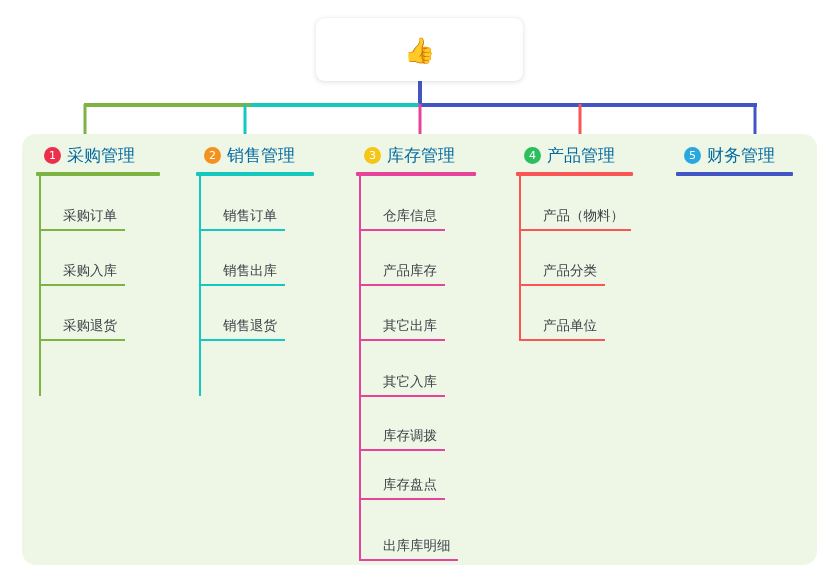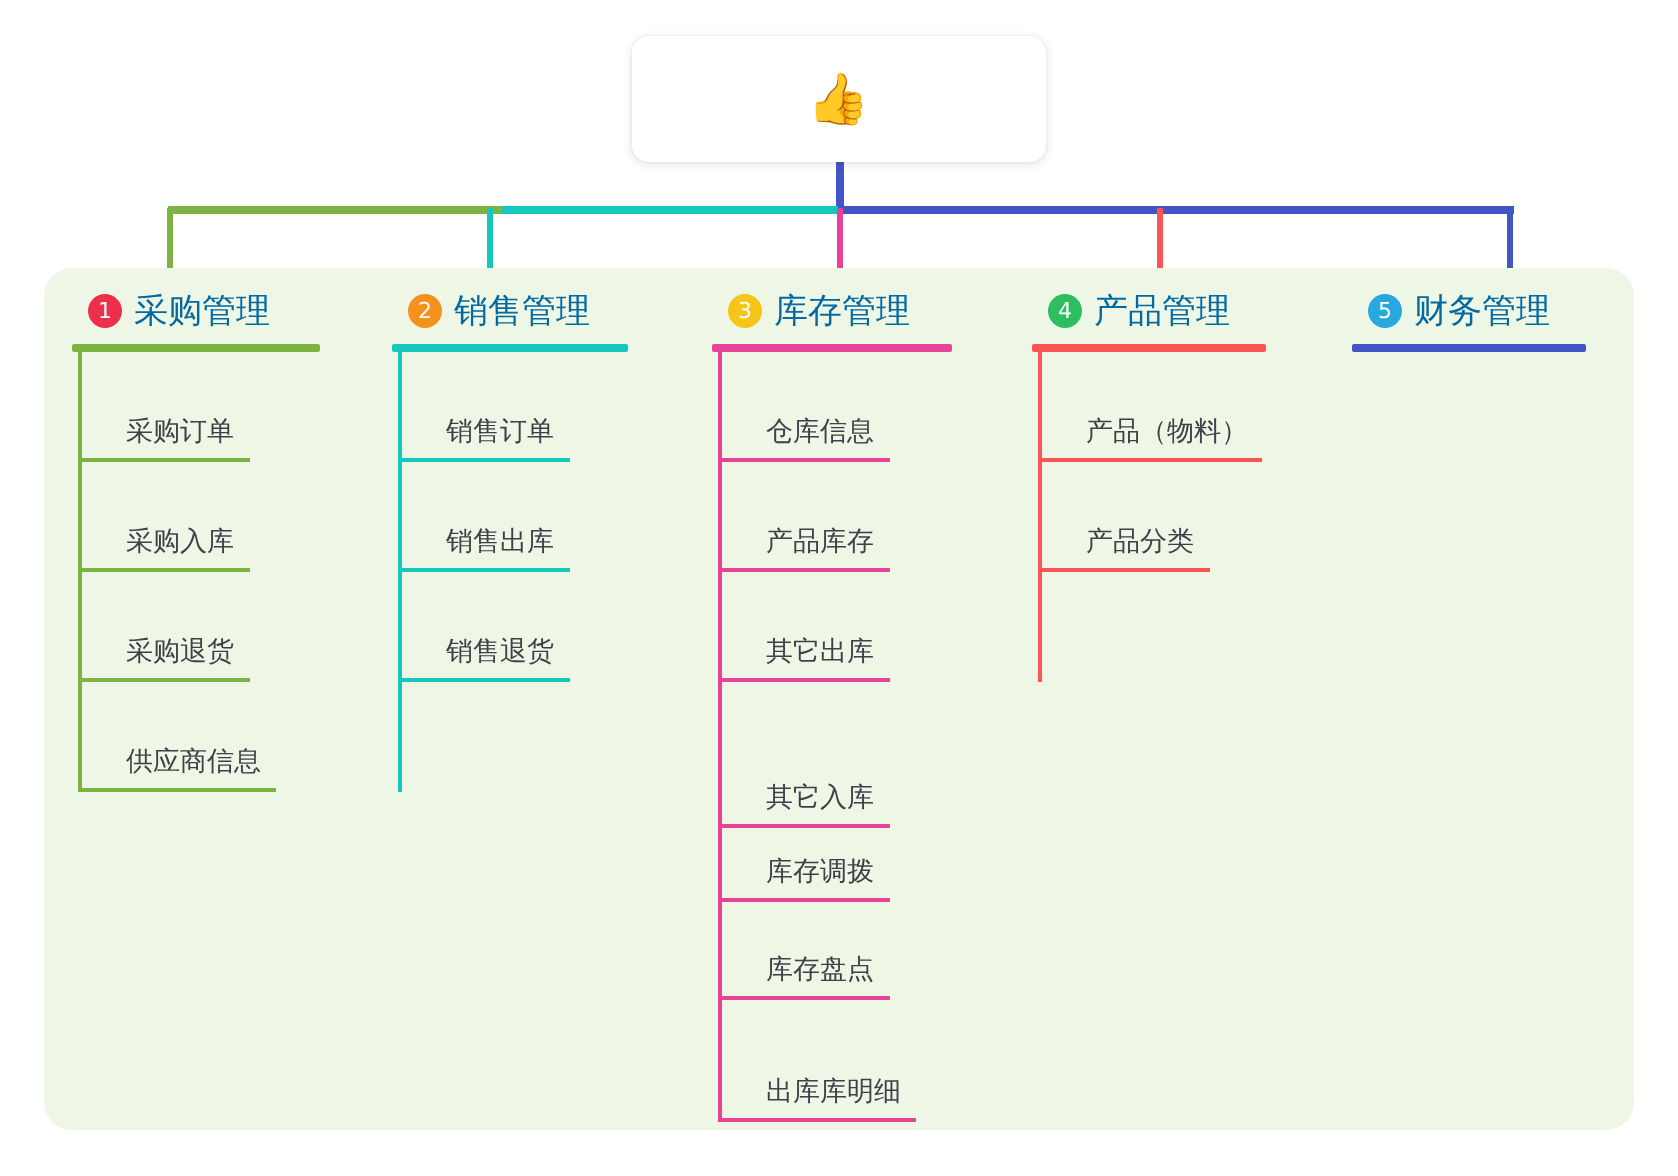--- a/index.html
+++ b/index.html
@@ -195,24 +195,20 @@
             <div class="leaf-underline" style="background: rgb(124, 179, 66); width: 86px;"></div>
           </div>
           <div class="leaf" style="top: 55px; width: 86px; padding-left: 20px;">
             <span class="leaf-label">采购入库</span>
             <div class="leaf-underline" style="background: rgb(124, 179, 66); width: 86px;"></div>
           </div>
           <div class="leaf" style="top: 110px; width: 86px;">
             <span class="leaf-label">采购退货</span>
             <div class="leaf-underline" style="background: rgb(124, 179, 66); width: 86px;"></div>
           </div>
-          <div class="leaf" style="top: 165px; width: 99px;">
-            <span class="leaf-label">供应商信息</span>
-            <div class="leaf-underline" style="background: rgb(124, 179, 66); width: 99px;"></div>
-          </div>
         </div>
       </div>
       <div class="column col-1">
         <div class="col-header">
           <span class="badge" style="background: rgb(245, 146, 30);">2</span>
           <span class="col-title">销售管理</span>
           <div class="col-underline" style="background: rgb(20, 200, 190); width: 118px;"></div>
         </div>
         <div class="leaf-list" style="height: 220px;">
           <div class="spine" style="background: rgb(20, 200, 190); height: 220px;"></div>
@@ -243,21 +239,21 @@
             <div class="leaf-underline" style="background: rgb(232, 67, 155); width: 86px;"></div>
           </div>
           <div class="leaf" style="top: 55px; width: 86px; text-align: right;">
             <span class="leaf-label">产品库存</span>
             <div class="leaf-underline" style="background: rgb(232, 67, 155); width: 86px;"></div>
           </div>
           <div class="leaf" style="top: 110px; width: 86px;">
             <span class="leaf-label">其它出库</span>
             <div class="leaf-underline" style="background: rgb(232, 67, 155); width: 86px;"></div>
           </div>
-          <div class="leaf" style="top: 183px; width: 86px;">
+          <div class="leaf" style="top: 166px; width: 86px;">
             <span class="leaf-label">其它入库</span>
             <div class="leaf-underline" style="background: rgb(232, 67, 155); width: 86px;"></div>
           </div>
           <div class="leaf" style="top: 220px; width: 86px;">
             <span class="leaf-label">库存调拨</span>
             <div class="leaf-underline" style="background: rgb(232, 67, 155); width: 86px;"></div>
           </div>
           <div class="leaf" style="top: 269px; width: 86px;">
             <span class="leaf-label">库存盘点</span>
             <div class="leaf-underline" style="background: rgb(232, 67, 155); width: 86px;"></div>
@@ -277,20 +273,24 @@
         <div class="leaf-list" style="height: 165px;">
           <div class="spine" style="background: rgb(249, 85, 85); height: 165px;"></div>
           <div class="leaf" style="top: 0px; width: 112px;">
             <span class="leaf-label">产品（物料）</span>
             <div class="leaf-underline" style="background: rgb(249, 85, 85); width: 112px;"></div>
           </div>
           <div class="leaf" style="top: 55px; width: 86px;">
             <span class="leaf-label">产品分类</span>
             <div class="leaf-underline" style="background: rgb(249, 85, 85); width: 86px;"></div>
           </div>
+          <div class="leaf" style="top: 110px; width: 86px;">
+            <span class="leaf-label">产品单位</span>
+            <div class="leaf-underline" style="background: rgb(249, 85, 85); width: 86px;"></div>
+          </div>
         </div>
       </div>
       <div class="column col-4">
         <div class="col-header">
           <span class="badge" style="background: rgb(41, 168, 224);">5</span>
           <span class="col-title">财务管理</span>
           <div class="col-underline" style="background: rgb(67, 85, 196); width: 117px;"></div>
         </div>
       </div>
     </div>

